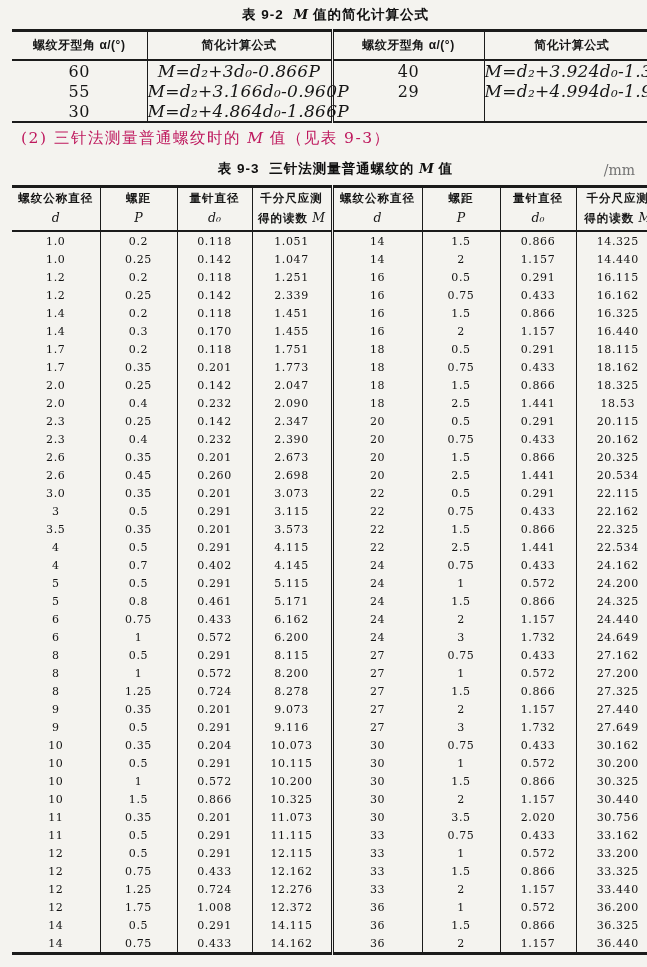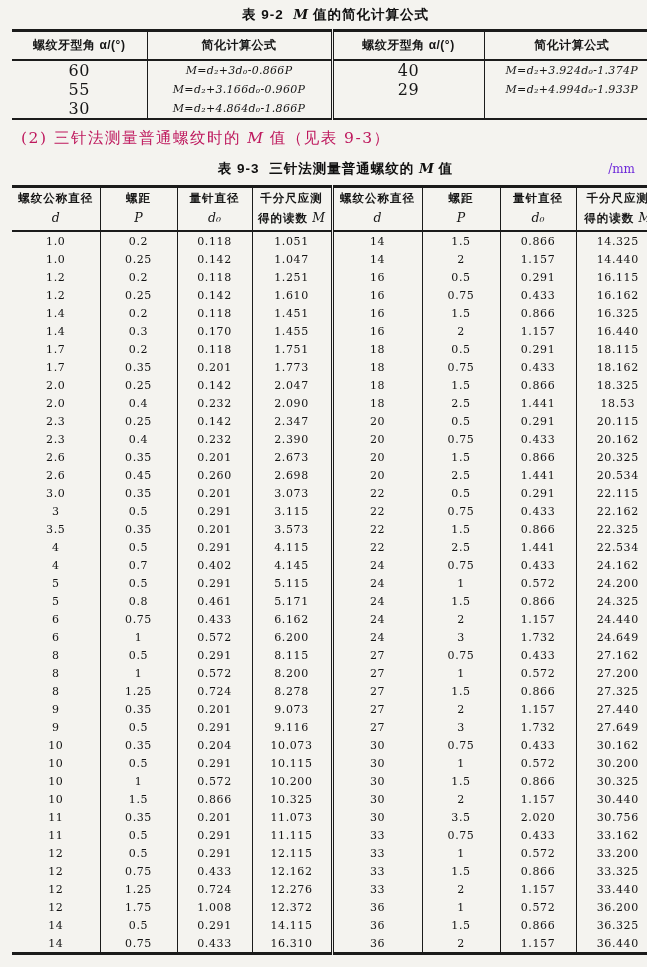--- a/index.html
+++ b/index.html
@@ -30,23 +30,23 @@
     font-family: "DejaVu Serif", serif;
     font-style: italic;
     font-weight: bold;
     letter-spacing: 0;
   }
   .unit {
     position: absolute;
     top: 162px; right: 12px;
     font-family: "DejaVu Serif", serif;
     font-weight: normal;
-    font-size: 12px;
+    font-size: 14px;
     letter-spacing: 0;
-    color: #6d28d9;
+    color: #737373;
   }
   
   .para {
     position: absolute;
     top: 128px; left: 21px;
     font-size: 15.5px;
     letter-spacing: 1.5px;
     color: #be185d;
   }
   .para .pvar {
@@ -78,21 +78,21 @@
     letter-spacing: 0.5px;
   }
   #t92 tbody td {
     height: 18px;
     font-size: 16px;
     letter-spacing: 0.5px;
   }
   #t92 tbody td.formula {
     font-family: "DejaVu Serif", serif;
     font-style: italic;
-    font-size: 11px;
+    font-size: 17px;
     letter-spacing: 0.3px;
   }
   #t92 th:nth-child(1), #t92 td:nth-child(1) { border-right: 1px solid #1b1b1b; }
   #t92 th:nth-child(2), #t92 td:nth-child(2) { border-right: 3px double #1b1b1b; }
   #t92 th:nth-child(3), #t92 td:nth-child(3) { border-right: 1px solid #1b1b1b; }
   
   #t93 {
     top: 185px;
     border-top: 3px solid #1b1b1b;
     border-bottom: 3px solid #1b1b1b;
@@ -257,21 +257,21 @@
           <td>1.251</td>
           <td>16</td>
           <td>0.5</td>
           <td>0.291</td>
           <td>16.115</td>
         </tr>
         <tr>
           <td>1.2</td>
           <td>0.25</td>
           <td>0.142</td>
-          <td>1.610</td>
+          <td>2.339</td>
           <td>16</td>
           <td>0.75</td>
           <td>0.433</td>
           <td>16.162</td>
         </tr>
         <tr>
           <td>1.4</td>
           <td>0.2</td>
           <td>0.118</td>
           <td>1.451</td>
@@ -617,21 +617,21 @@
           <td>14.115</td>
           <td>36</td>
           <td>1.5</td>
           <td>0.866</td>
           <td>36.325</td>
         </tr>
         <tr>
           <td>14</td>
           <td>0.75</td>
           <td>0.433</td>
-          <td>16.310</td>
+          <td>14.162</td>
           <td>36</td>
           <td>2</td>
           <td>1.157</td>
           <td>36.440</td>
         </tr>
       </tbody>
   </table>
 
 </div>
 

